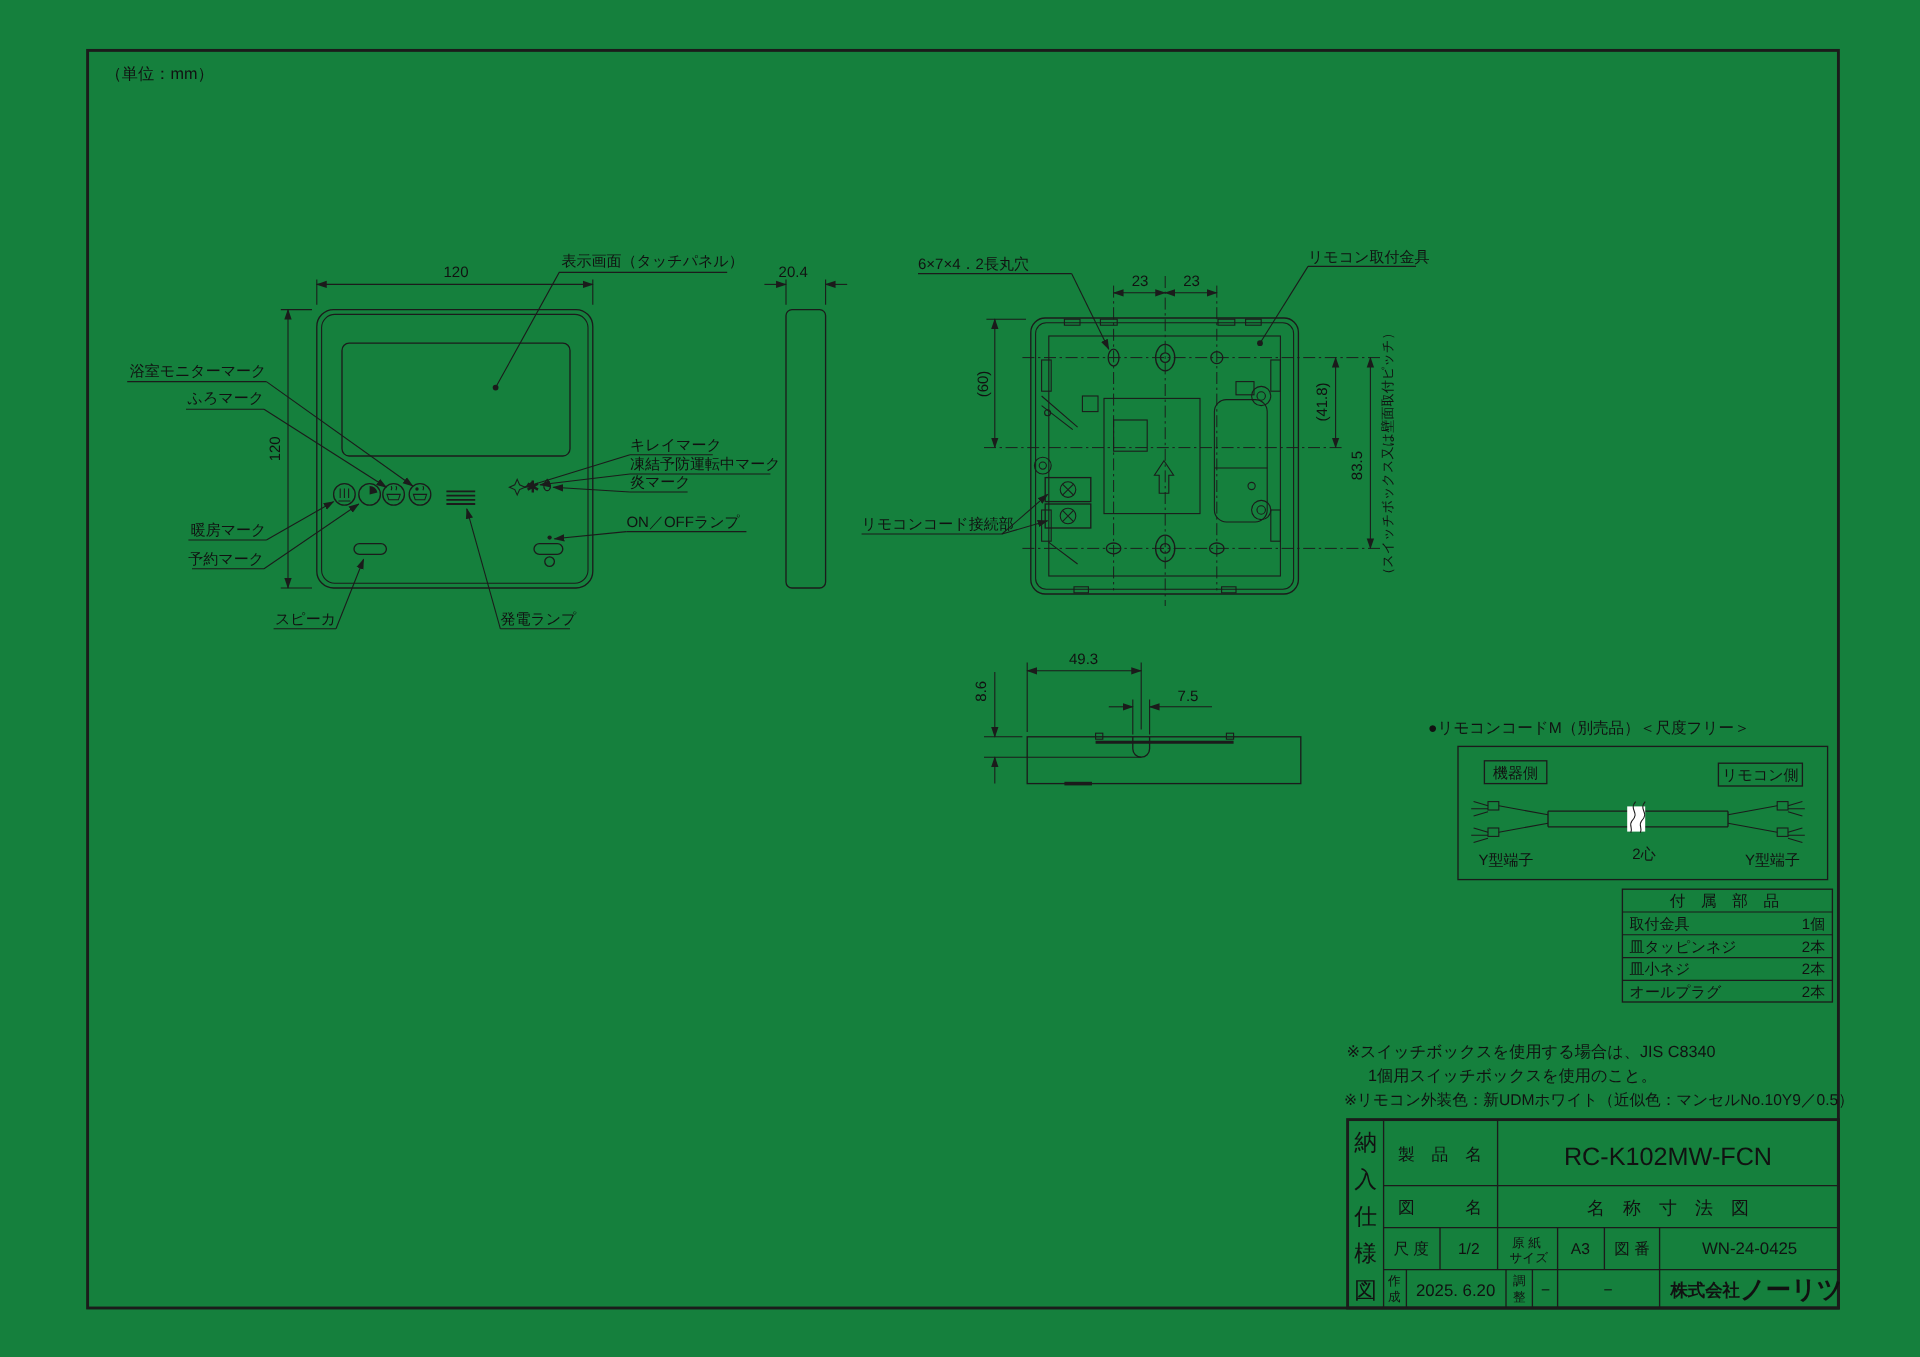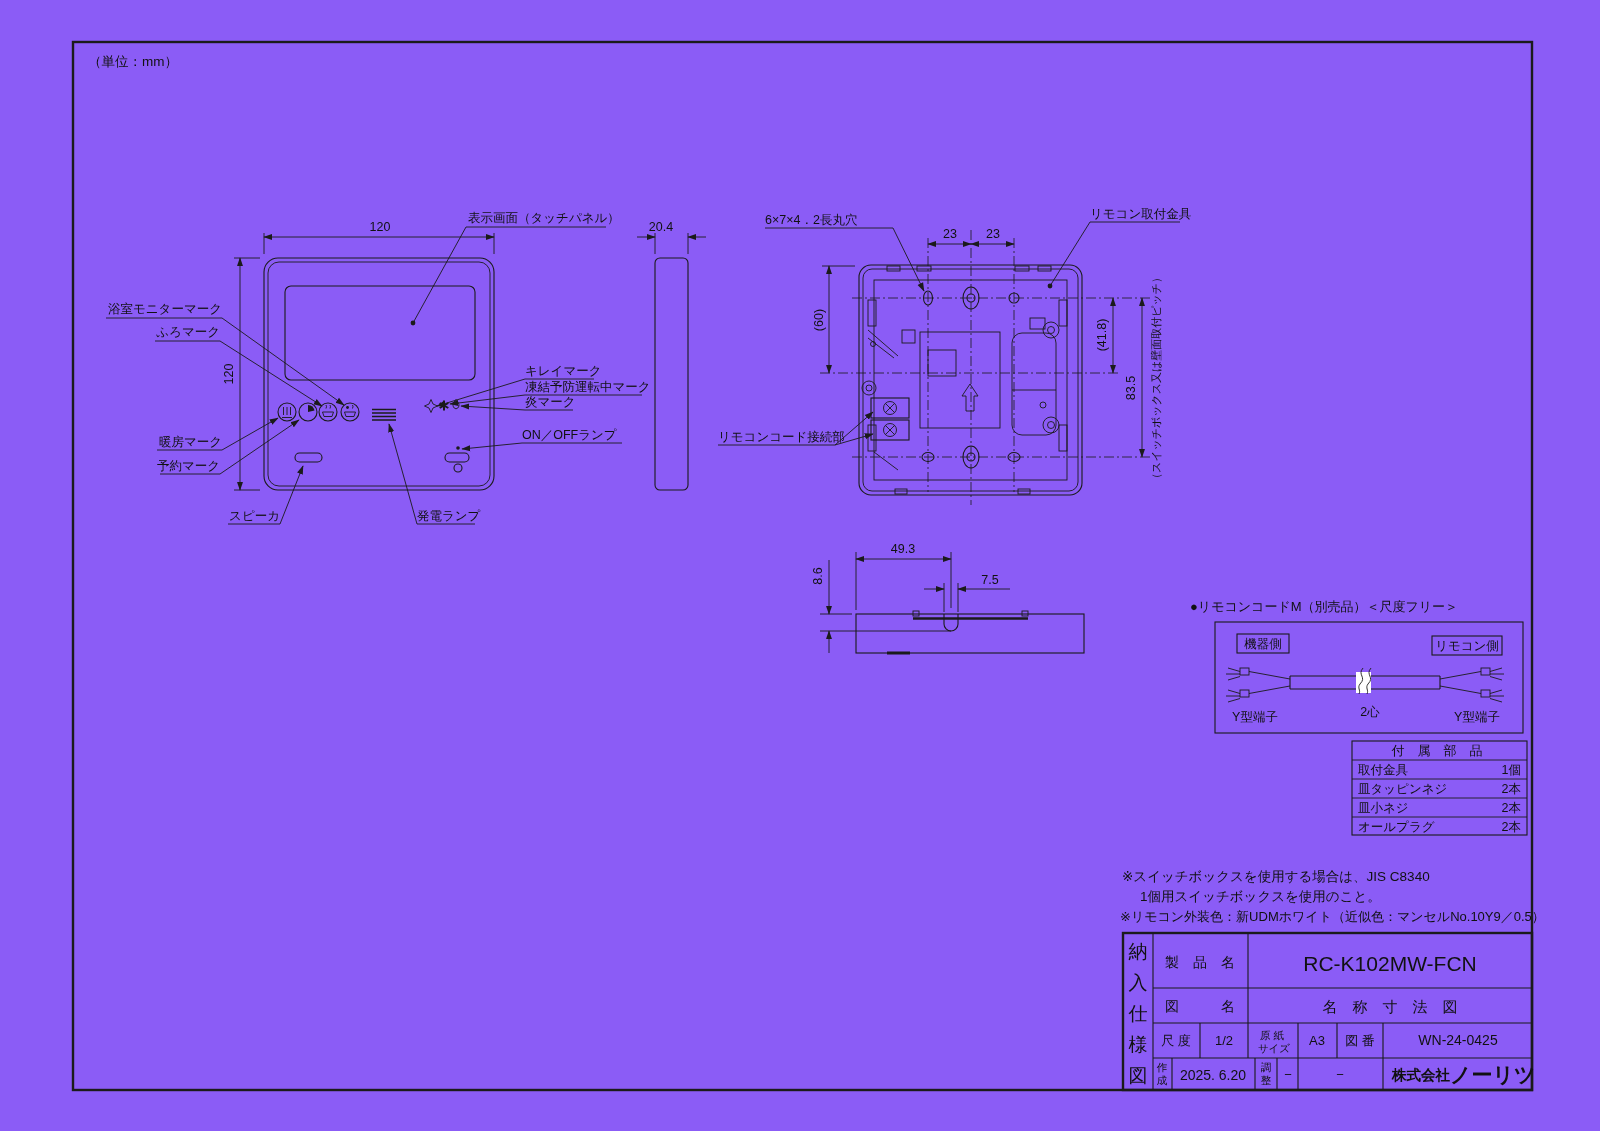--- a/index.html
+++ b/index.html
@@ -1,16 +1,16 @@
 <!DOCTYPE html>
 <html><head>
 <meta charset="utf-8">
 <style>
   html,body{margin:0;padding:0;background:#e8e8e8;}
-  .sheet{position:relative;width:1600px;height:1131px;background:#8b5cf6;overflow:hidden;}
+  .sheet{position:relative;width:1600px;height:1131px;background:#15803d;overflow:hidden;}
   svg{position:absolute;left:0;top:0;}
   text{fill:#111;font-family:"Liberation Sans","DejaVu Sans",sans-serif;}
   .ln{stroke:#1b1b1b;stroke-width:1.1;fill:none;}
   .thin{stroke:#1b1b1b;stroke-width:0.9;fill:none;}
   .thick{stroke:#1b1b1b;stroke-width:2.4;fill:none;}
   .cl{stroke:#1b1b1b;stroke-width:0.8;fill:none;stroke-dasharray:10 3 2 3;}
   .lbl{font-size:12.5px;}
   .dim{font-size:12.5px;}
   .small{font-size:11px;}
 </style>

